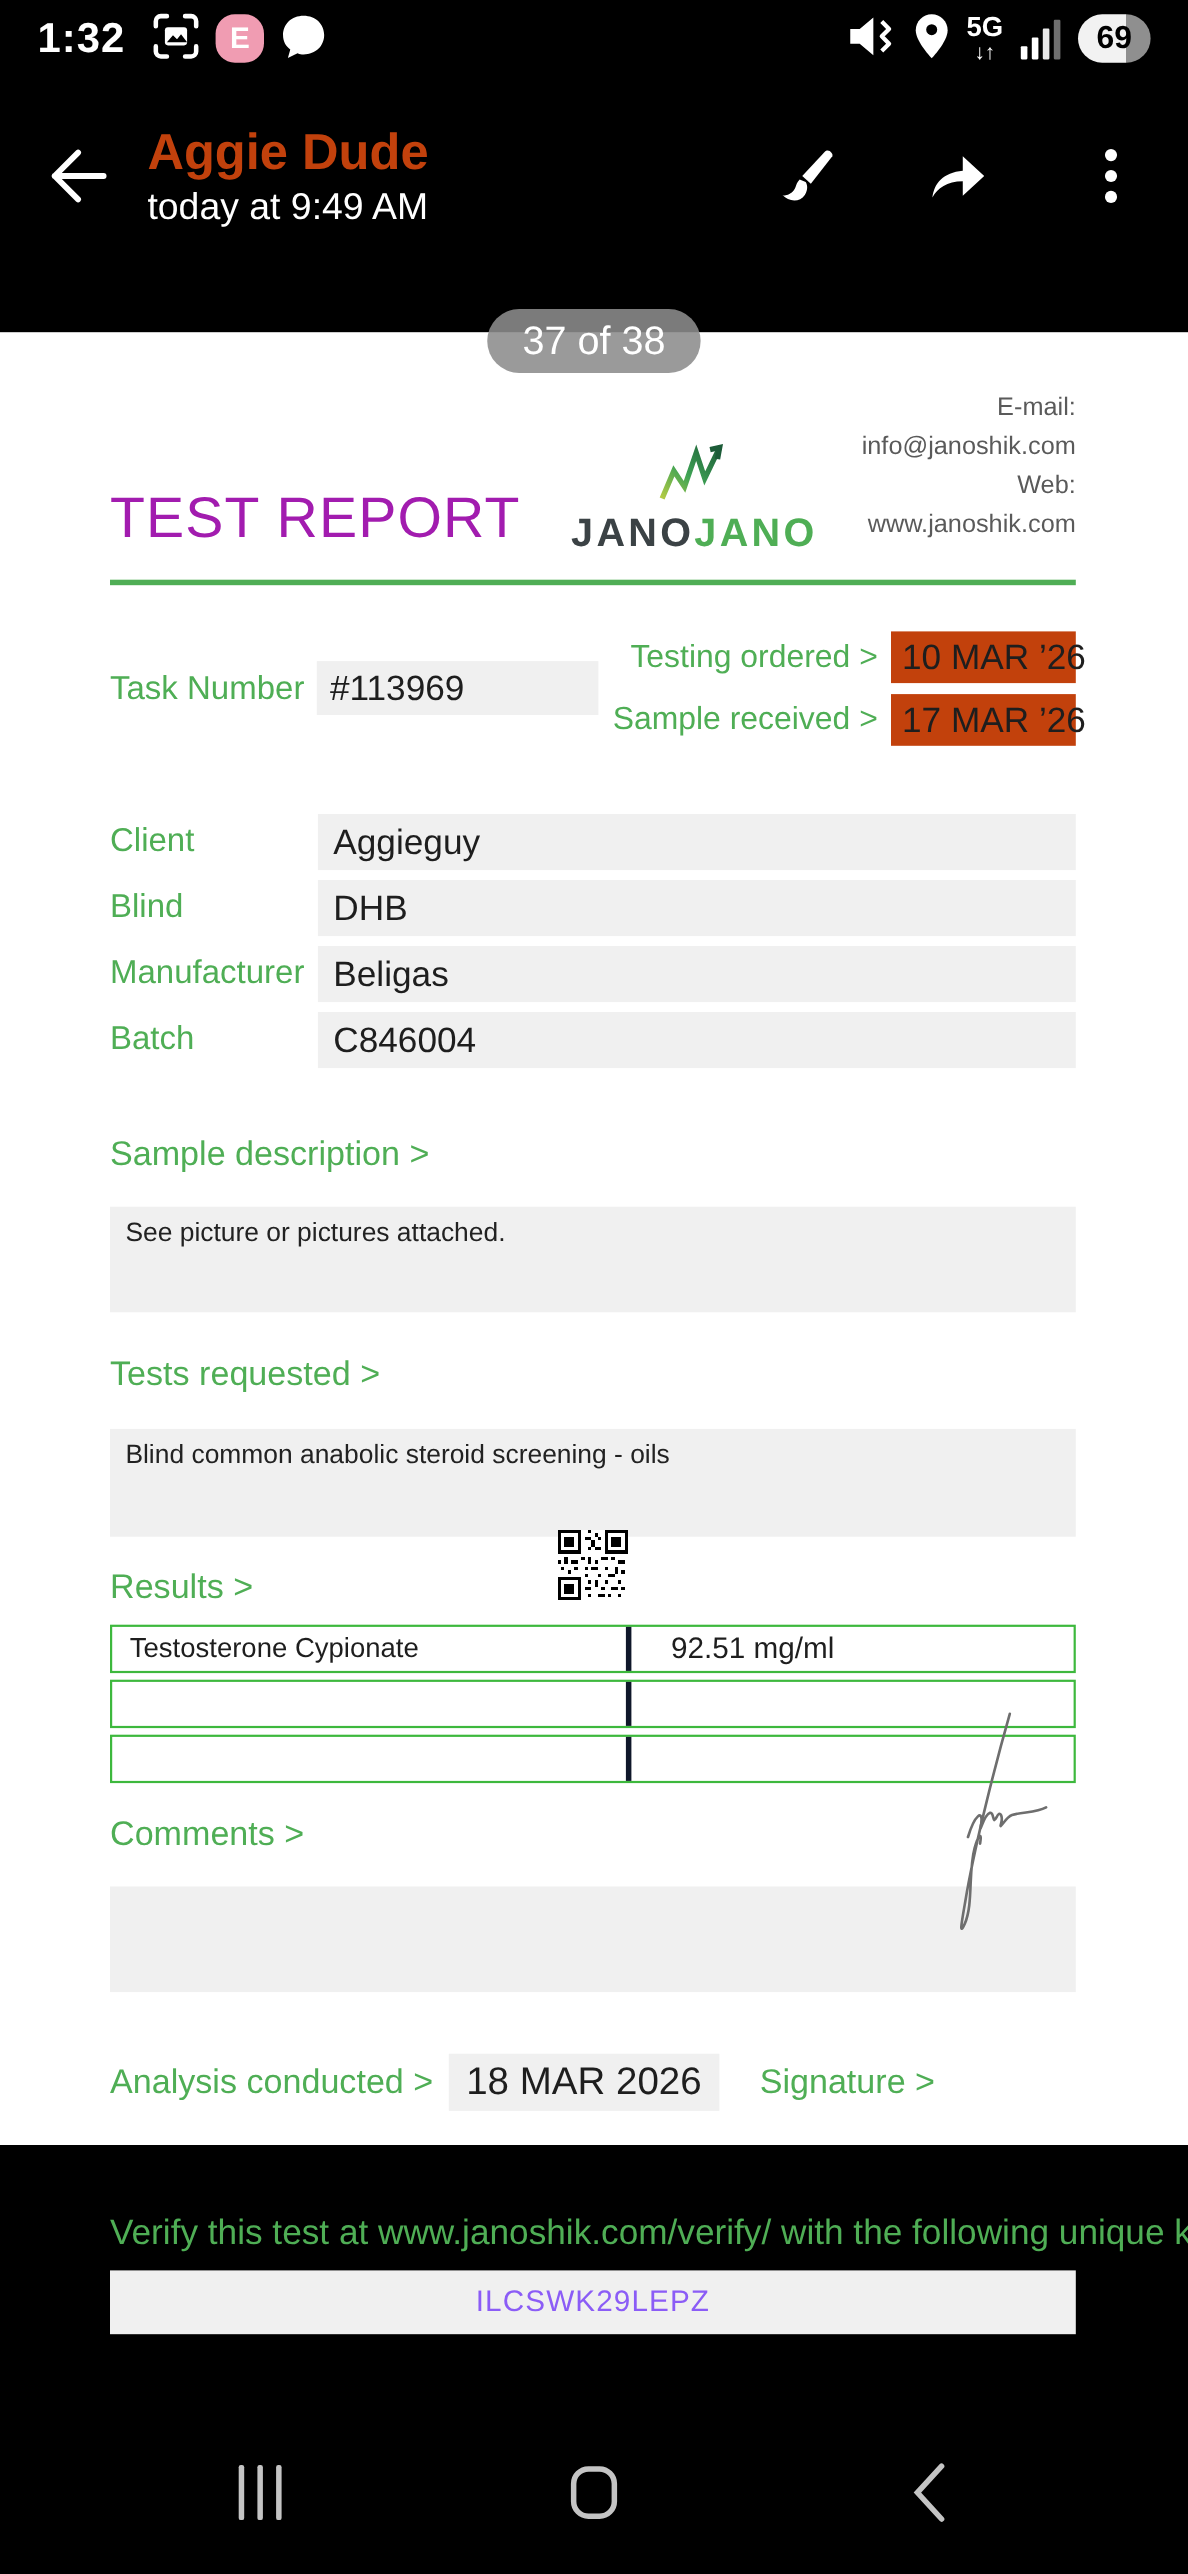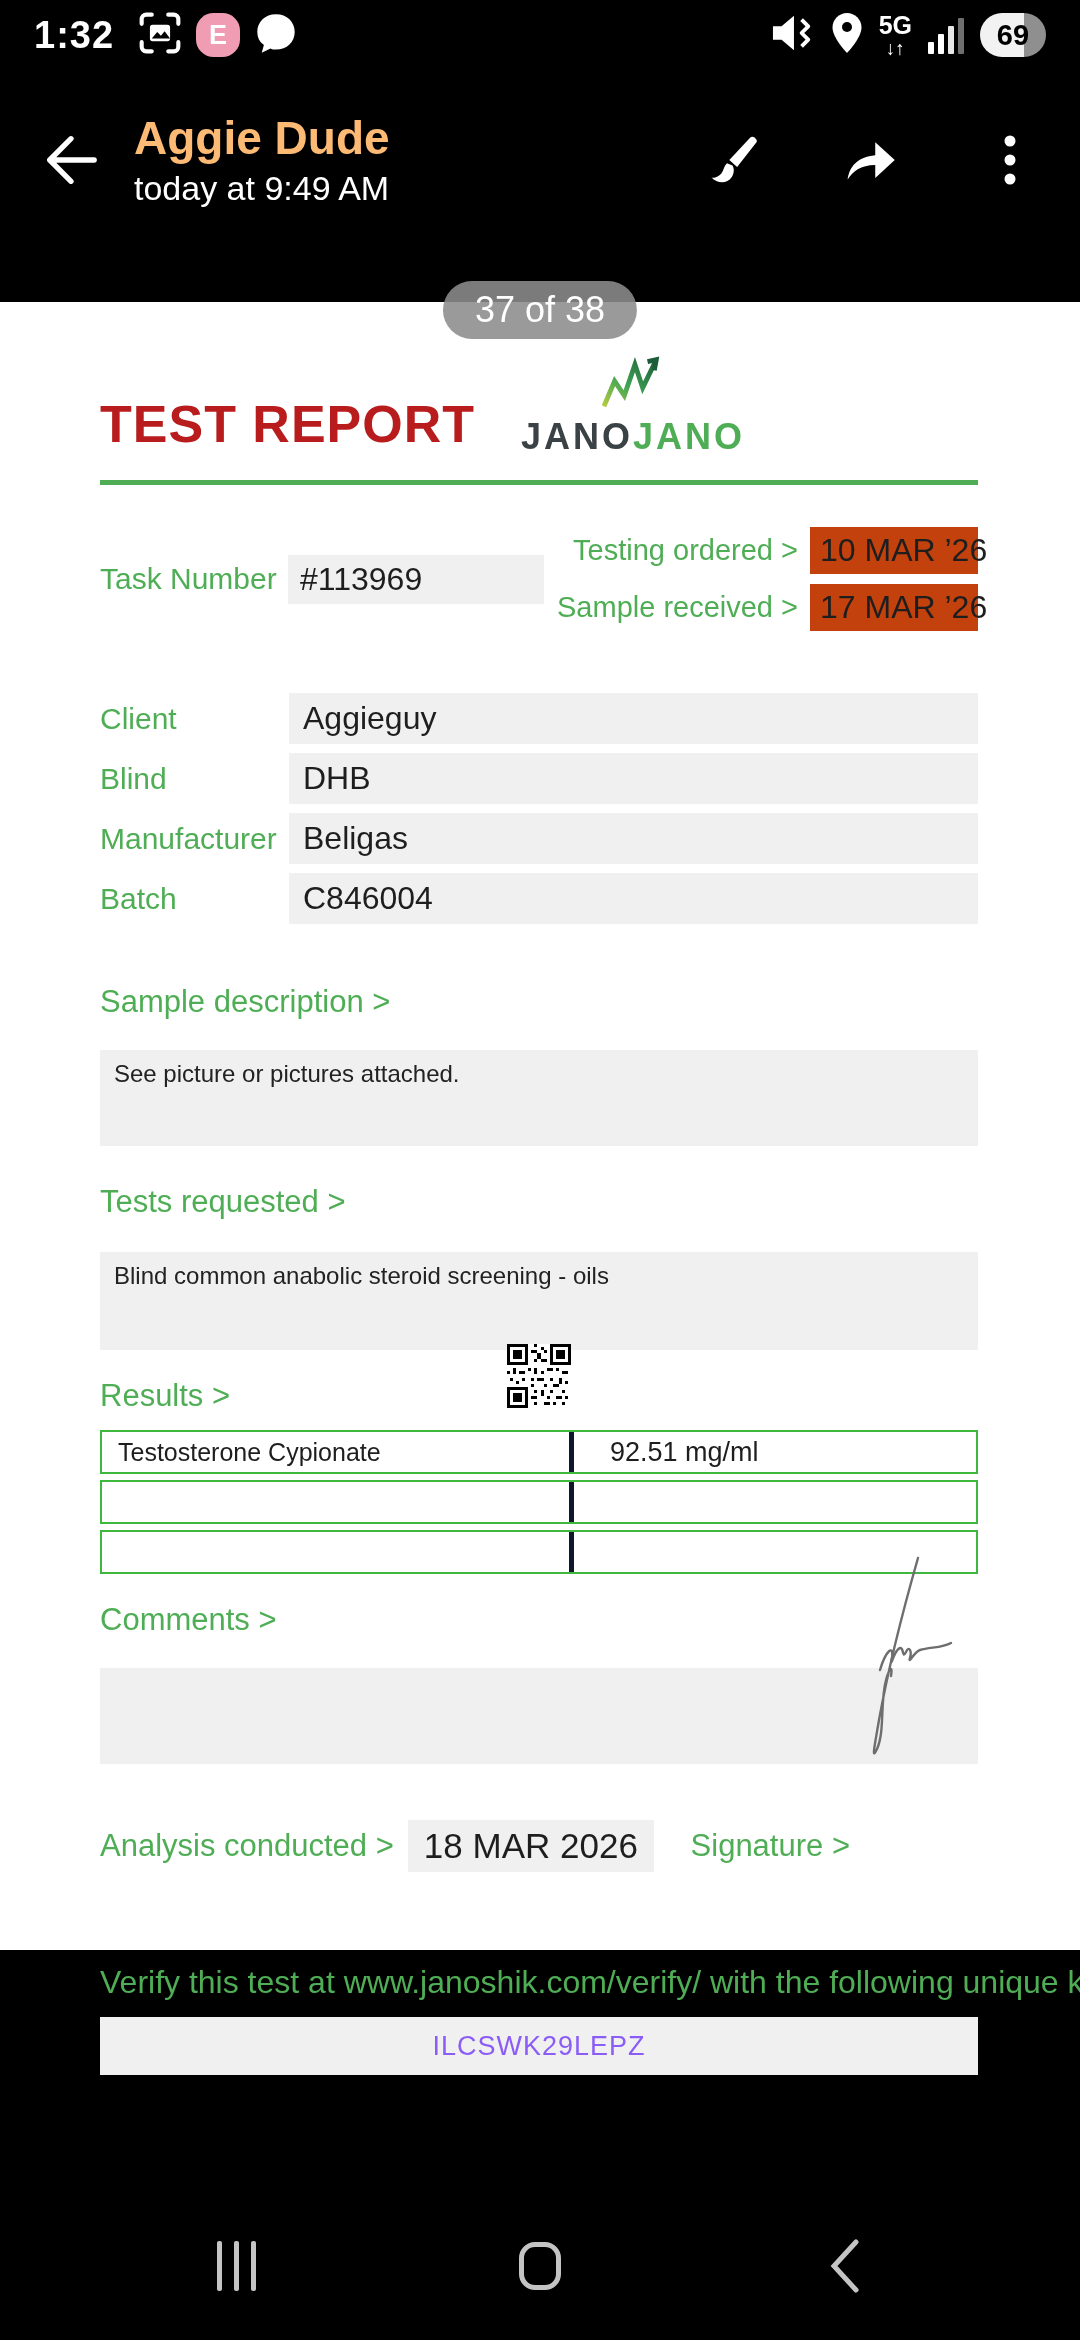--- a/index.html
+++ b/index.html
@@ -25,35 +25,35 @@
   .battery{position:relative;width:66px;height:44px;border-radius:22px;overflow:hidden;
            background:linear-gradient(to right,#f2f2f2 0 66%,#8f8f8f 66% 100%);
            display:flex;align-items:center;justify-content:center;}
   .battery span{color:#000;font-size:29px;font-weight:700;}
 
   
   .app-header{position:absolute;top:70px;left:0;right:0;height:180px;display:flex;align-items:center;
               padding:0 44px 0 36px;box-sizing:border-box;}
   .back-btn{width:70px;height:70px;display:flex;align-items:center;justify-content:center;}
   .title-block{margin-left:28px;}
-  .hdr-title{color:#fdba74;font-size:46px;font-weight:700;line-height:1.15;}
+  .hdr-title{color:#c2410c;font-size:46px;font-weight:700;line-height:1.15;}
   .hdr-sub{color:#fff;font-size:34px;font-weight:400;margin-top:4px;}
   .hdr-actions{margin-left:auto;display:flex;align-items:center;gap:86px;}
   .hdr-actions .icon-btn{width:52px;height:52px;display:flex;align-items:center;justify-content:center;}
 
   
   .pager{position:absolute;top:281px;left:50%;transform:translateX(-50%);z-index:6;
          background:rgba(140,140,140,.88);color:#fff;font-size:36px;padding:8px 32px;border-radius:34px;}
 
   
   .doc{position:absolute;top:302px;left:0;width:1080px;height:1648px;background:#fff;
        box-sizing:border-box;padding:0 102px 0 100px;color:#1e1e1e;}
   .green{color:#4fae55;}
   .doc-header{display:flex;align-items:flex-end;margin-top:50px;}
-  .doc-title{font-size:52px;color:#b91c1c;font-weight:700;letter-spacing:1px;margin-bottom:4px;white-space:nowrap;}
+  .doc-title{font-size:52px;color:#a21caf;font-weight:400;letter-spacing:1px;margin-bottom:4px;white-space:nowrap;}
   .logo-block{display:flex;flex-direction:column;align-items:center;margin-left:46px;}
   .logo-text{font-size:36px;font-weight:700;letter-spacing:3px;margin-top:2px;}
   .logo-text .jano{color:#3b4245;}
   .logo-text .shik{color:#4fae55;}
   .contact{margin-left:auto;text-align:right;font-size:23px;color:#5a5a5a;line-height:1.55;margin-bottom:10px;}
   .doc-rule{height:5px;background:#4fae55;margin-top:22px;}
 
   .task-row{display:flex;margin-top:42px;}
   .task-left{display:flex;align-items:center;}
   .task-label{font-size:30px;width:188px;}
@@ -204,20 +204,24 @@
                 <stop offset="0.45" stop-color="#3fa355"></stop>
                 <stop offset="1" stop-color="#1c5c38"></stop>
             </linearGradient>
           </defs>
           <path d="M8,56 L19,30 L29,45 L40,13 L48,37 L62,8" fill="none" stroke="url(#lg)" stroke-width="5"></path>
           <path d="M53,10 L62,8 L60,19" fill="none" stroke="#1c5c38" stroke-width="5" stroke-linejoin="miter"></path>
         </svg>
         <div class="logo-text">
           <span class="jano">JANO</span><span class="shik">JANO</span>
         </div>
+      </div>
+      <div class="contact">
+        <div>E-mail: info@janoshik.com</div>
+        <div>Web: www.janoshik.com</div>
       </div>
     </div>
 
     <div class="doc-rule"></div>
 
     <div class="task-row">
       <div class="task-left">
         <span class="task-label green">Task Number</span>
         <span class="task-value">#113969</span>
       </div>

